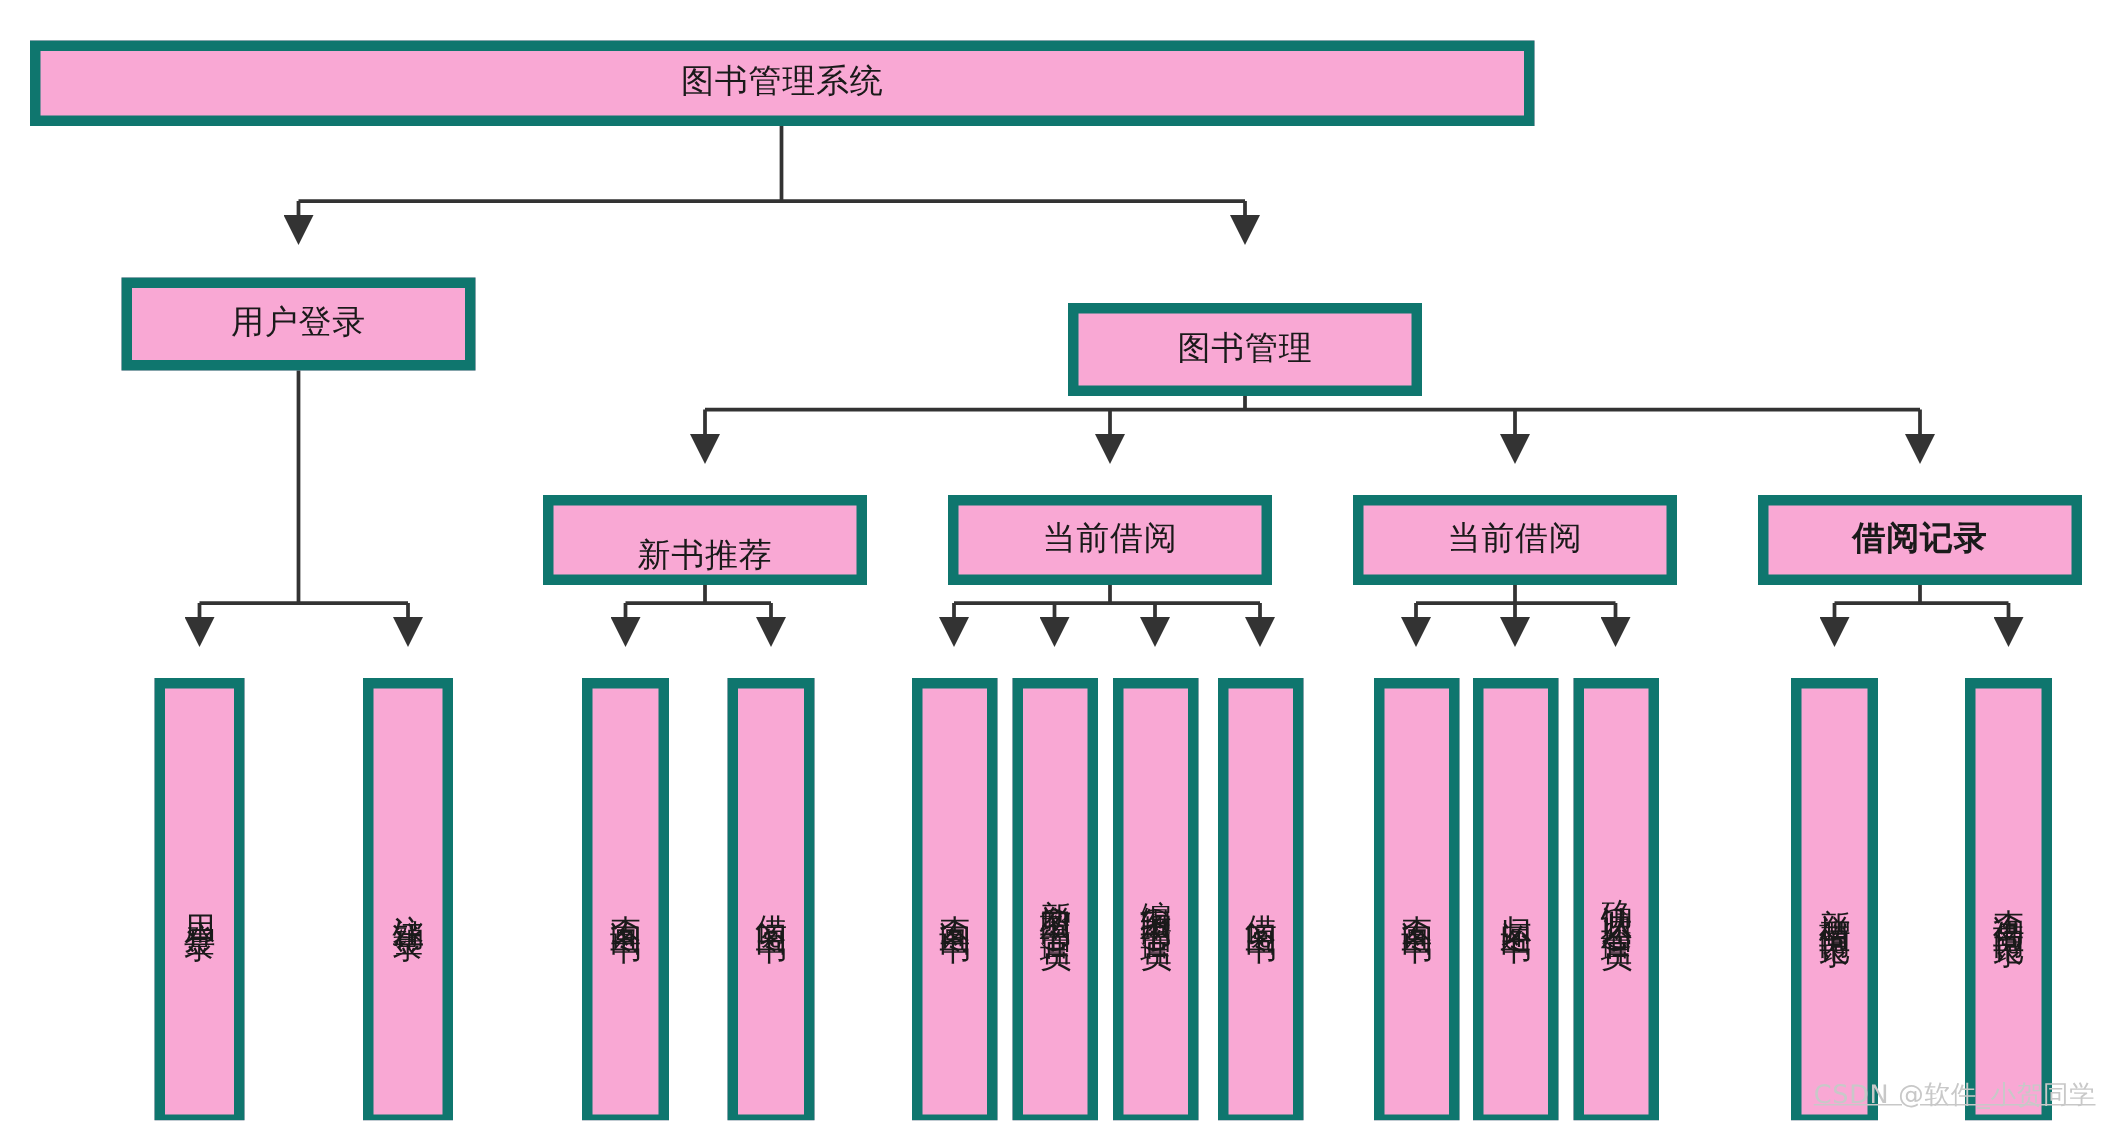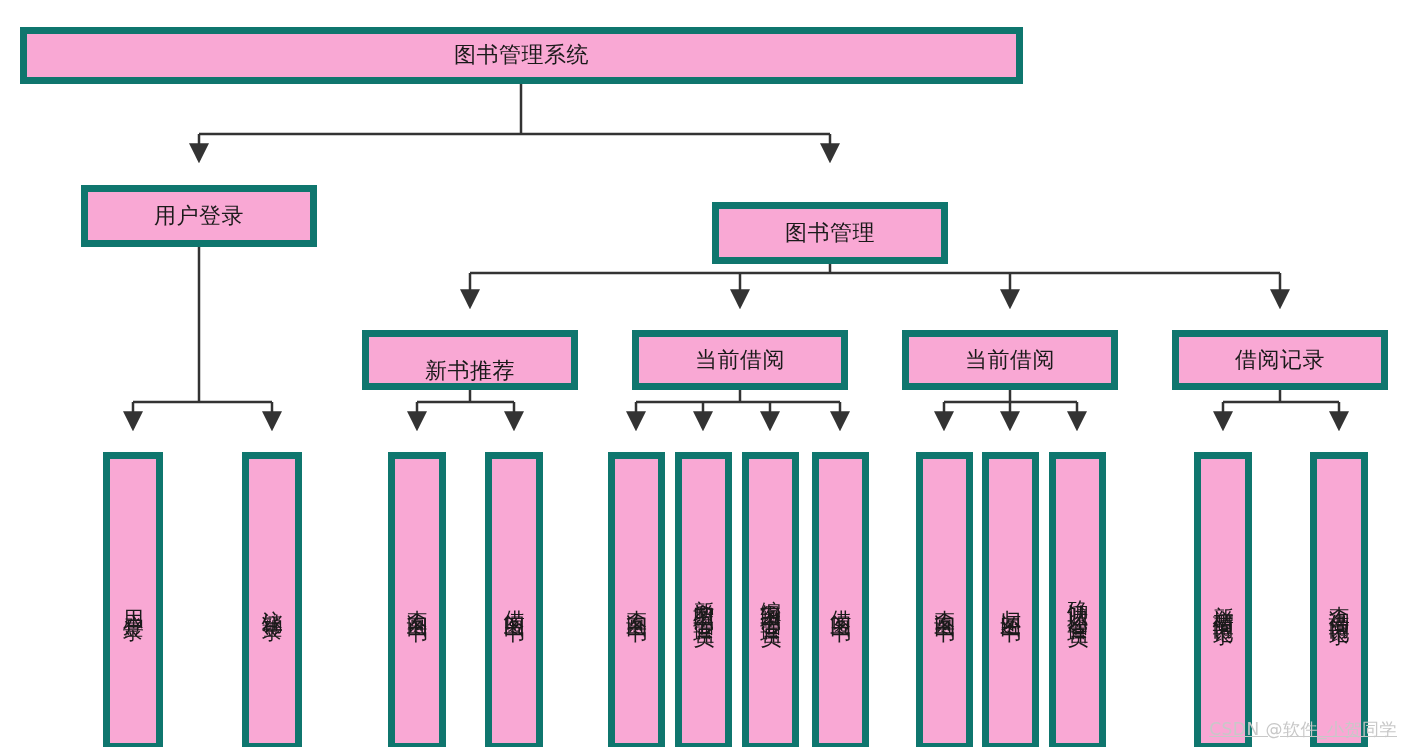--- a/index.html
+++ b/index.html
@@ -136,21 +136,21 @@
 
   <div class="node node-h" style="left:362px; top:315px; width:216px; height:60px;align-items:flex-end;">
     <span>新书推荐</span>
   </div>
   <div class="node node-h" style="left:632px; top:315px; width:216px; height:60px;">
     <span>当前借阅</span>
   </div>
   <div class="node node-h" style="left:902px; top:315px; width:216px; height:60px;">
     <span>当前借阅</span>
   </div>
-  <div class="node node-h" style="left:1172px; top:315px; width:216px; height:60px;">
+  <div class="node node-h" style="left:1172px; top:315px; width:216px; height:60px;font-weight:bold;">
     <span>借阅记录</span>
   </div>
 
   <div class="node node-v" style="left:103px; top:437px; width:60px; height:298px;">
     <span class="vtext">用户登录</span>
   </div>
   <div class="node node-v" style="left:242px; top:437px; width:60px; height:298px;">
     <span class="vtext">注销登录</span>
   </div>
 

